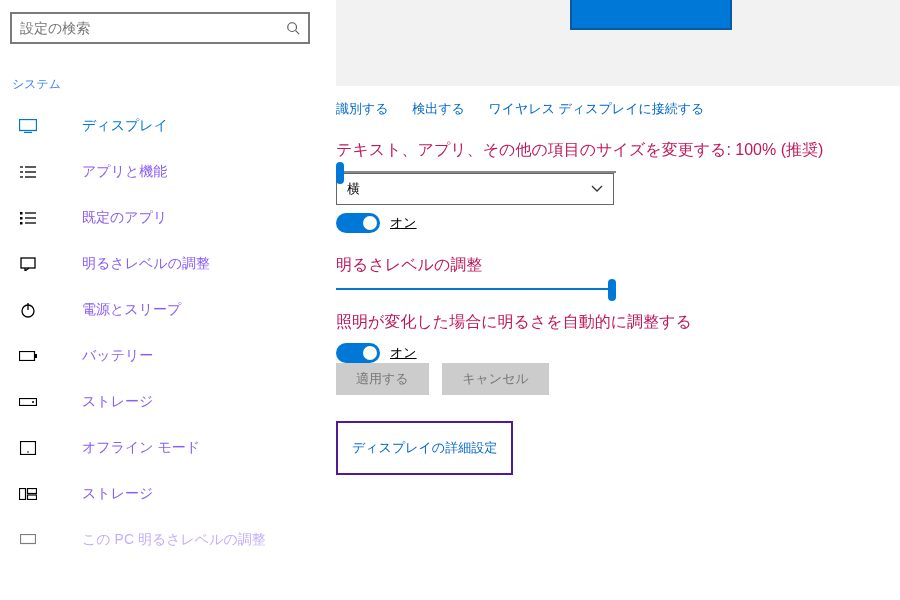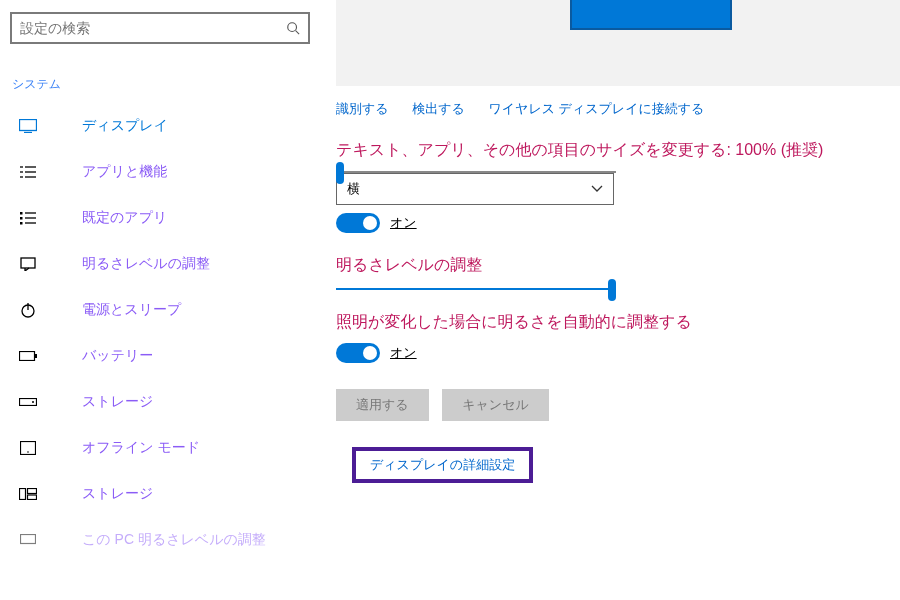--- a/index.html
+++ b/index.html
@@ -158,39 +158,38 @@
   }
   .bright-slider-thumb {
     position: absolute;
     right: 0;
     top: -9px;
     width: 8px;
     height: 22px;
     background: #0078D7;
     border-radius: 4px;
   }
-  .btn-row { margin-top: 26px; }
+  .btn-row { }
   .btn {
     display: inline-block;
     height: 32px;
     line-height: 32px;
     padding: 0 20px;
     background: #ccc;
     color: #777;
     font-size: 13px;
     margin-right: 10px;
     cursor: default;
     border: none;
   }
   .adv-link-wrap {
     display: inline-block;
-    border: 4px solid #4c1d95;
-    padding: 5px 14px;
+    border: 2px solid #4c1d95;
+    padding: 16px 14px;
     margin-top: 26px;
-    margin-left: 16px;
   }
   .adv-link {
     color: #0066CC;
     font-size: 13px;
     cursor: pointer;
   }
   svg { display: block; }
 </style>
 </head>
 <body>

